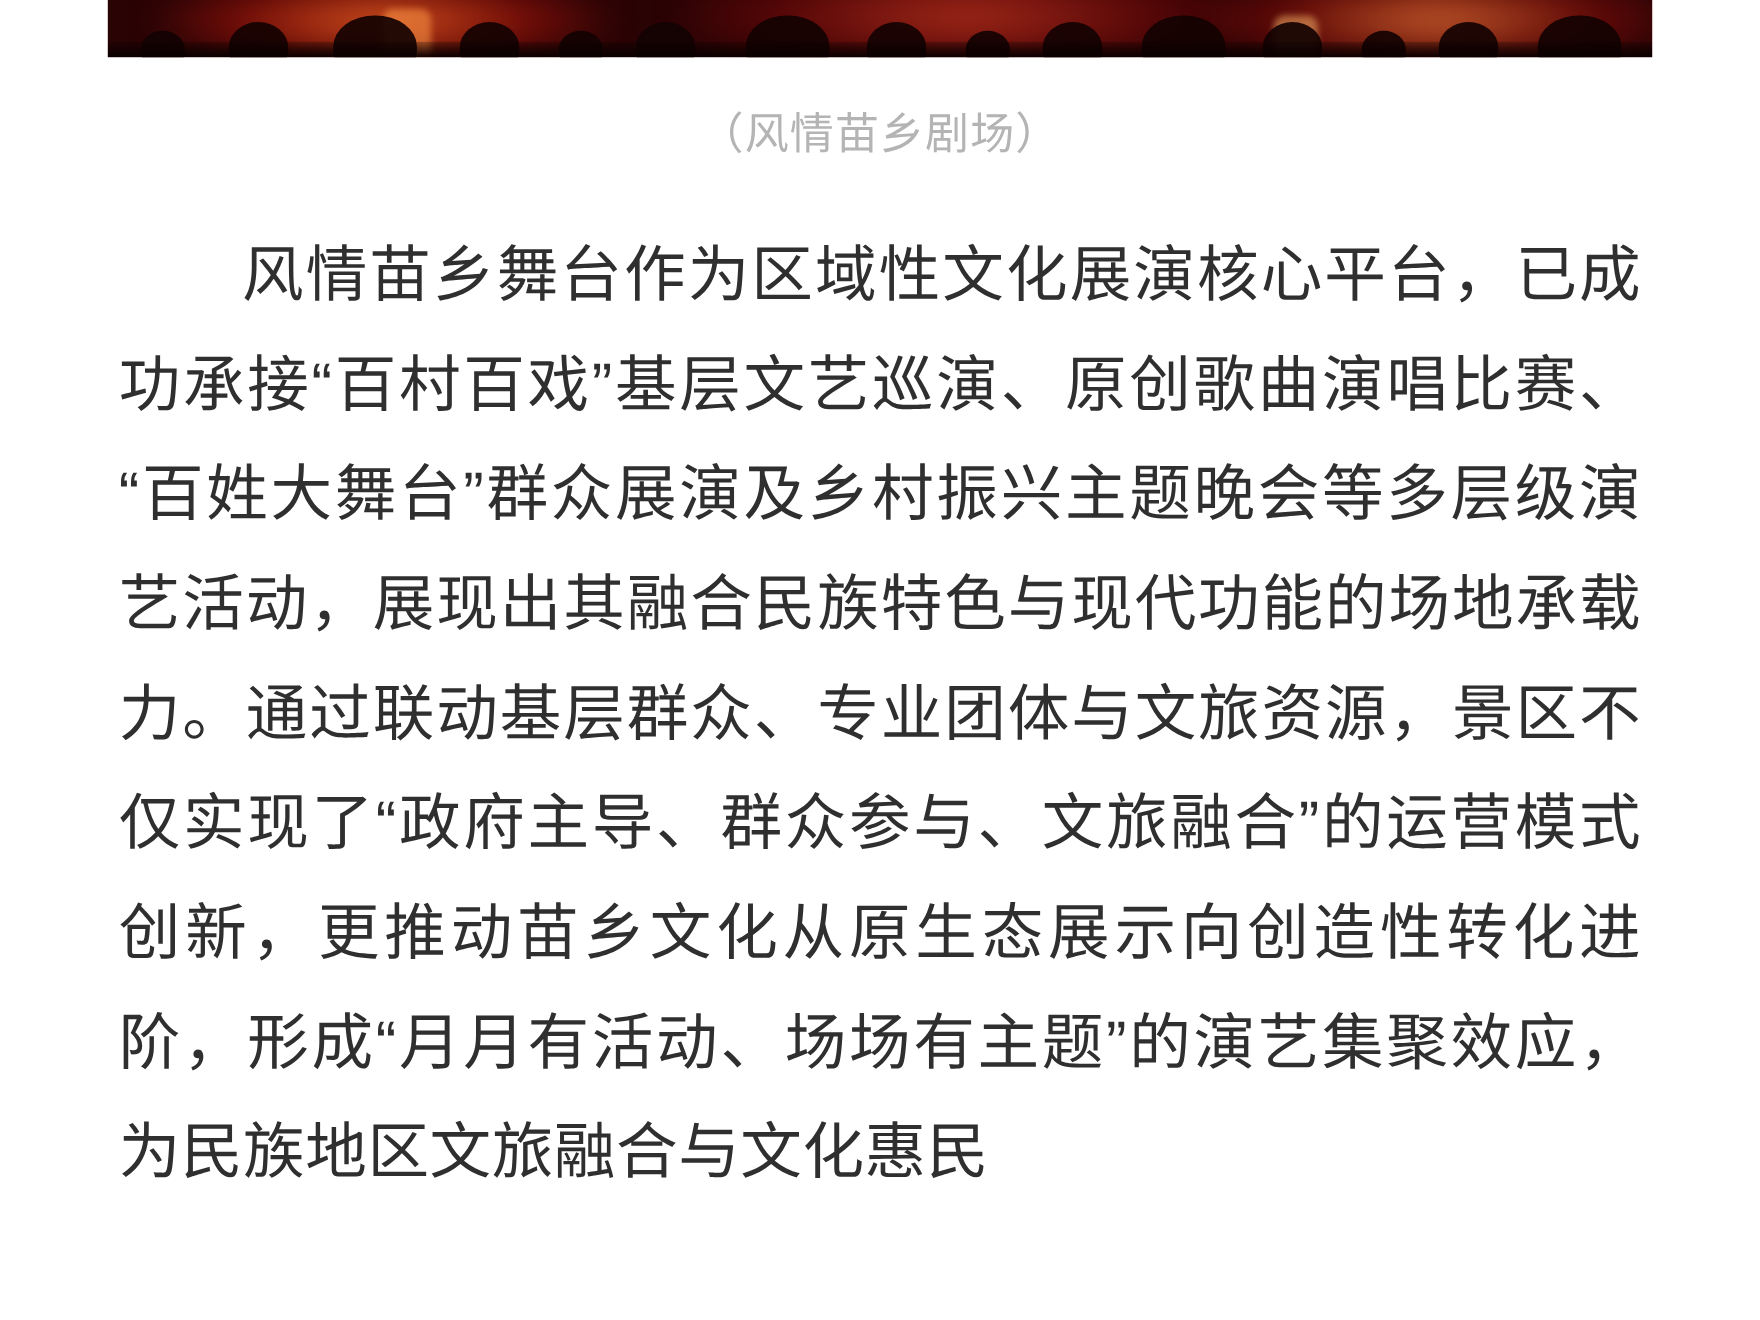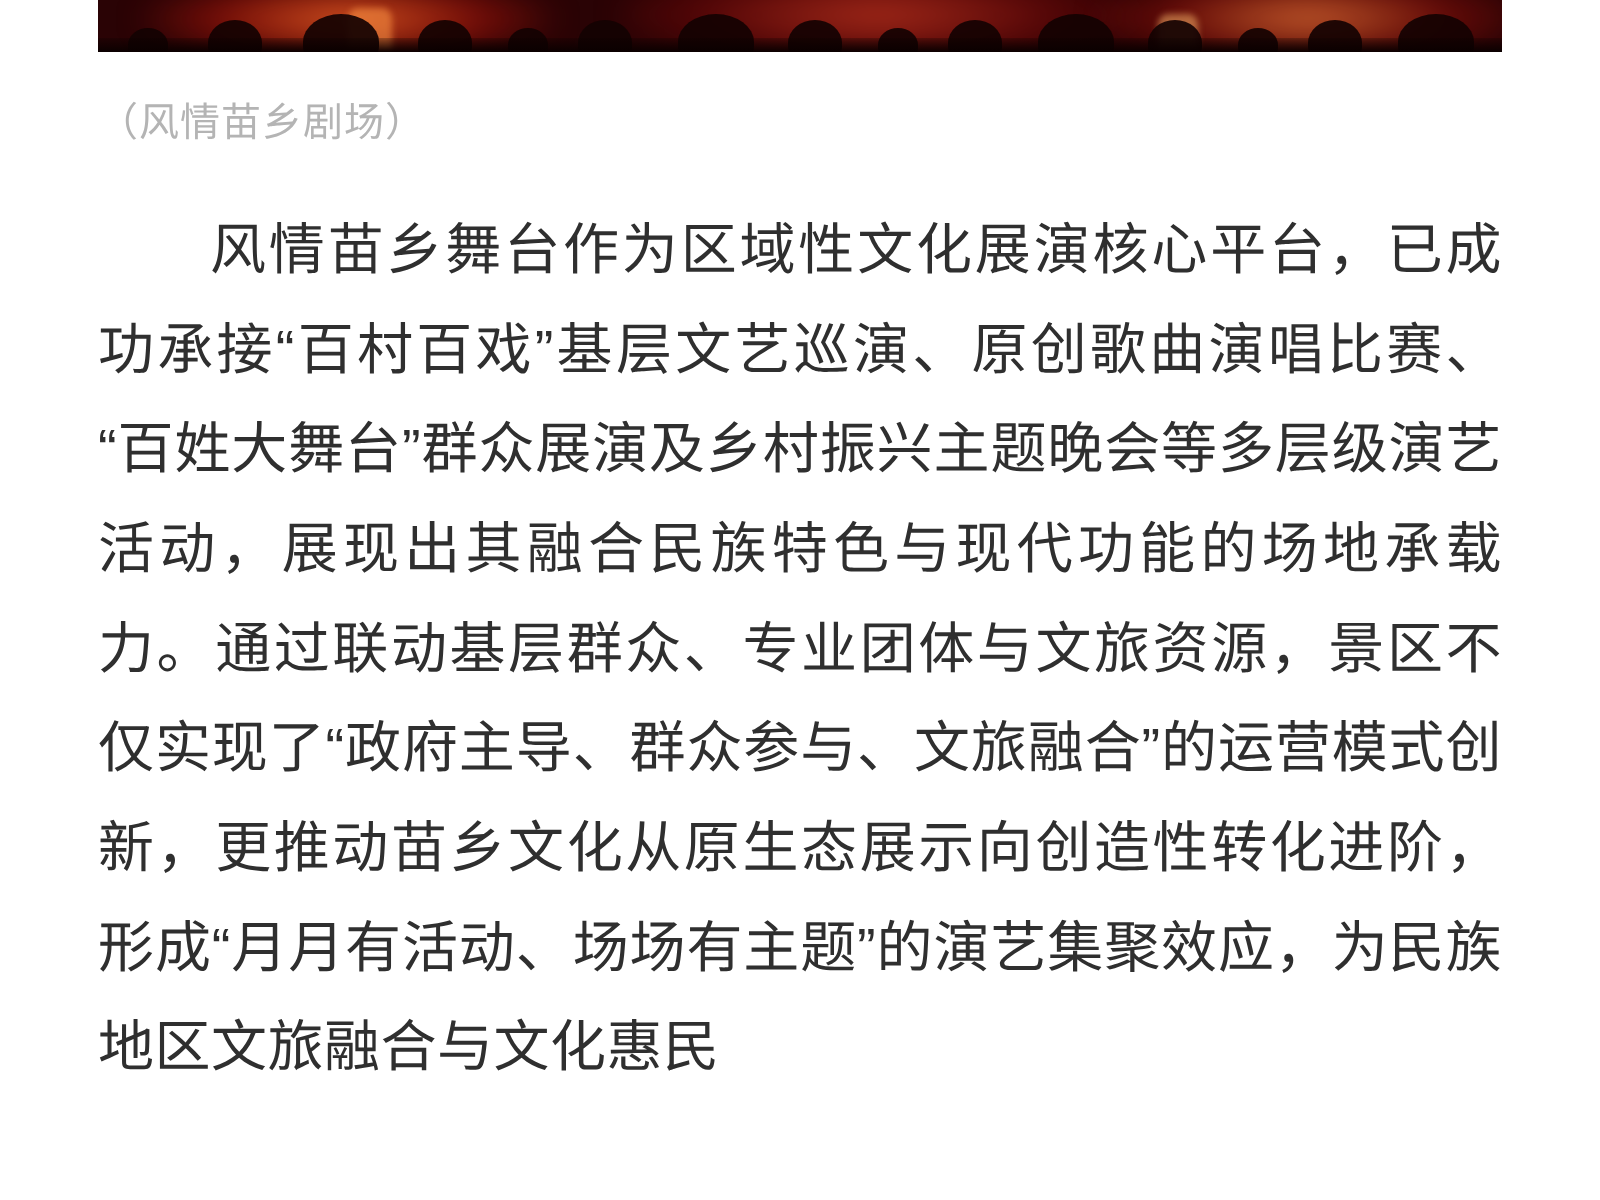--- a/index.html
+++ b/index.html
@@ -75,34 +75,34 @@
     bottom: 0;
     border-radius: 10px 10px 0 0;
     background: rgba(255,150,70,0.55);
     filter: blur(3px);
   }
 
   
   .caption {
     width: 1404px;
     margin: 46px auto 0 auto;
-    text-align: left;
+    text-align: center;
     font-size: 40px;
     line-height: 1.2;
     color: #b4b4b4;
     letter-spacing: 1px;
   }
 
   
   .article {
     width: 1404px;
     margin: 54px auto 0 auto;
   }
   .article p {
-    margin: 0;
+    margin: 10px;
     font-size: 56px;
     line-height: 1.78;
     color: #2f2f2f;
     text-align: justify;
     text-justify: inter-ideograph;
     text-indent: 2em;
     letter-spacing: 0.5px;
     font-weight: 400;
   }
 </style>

